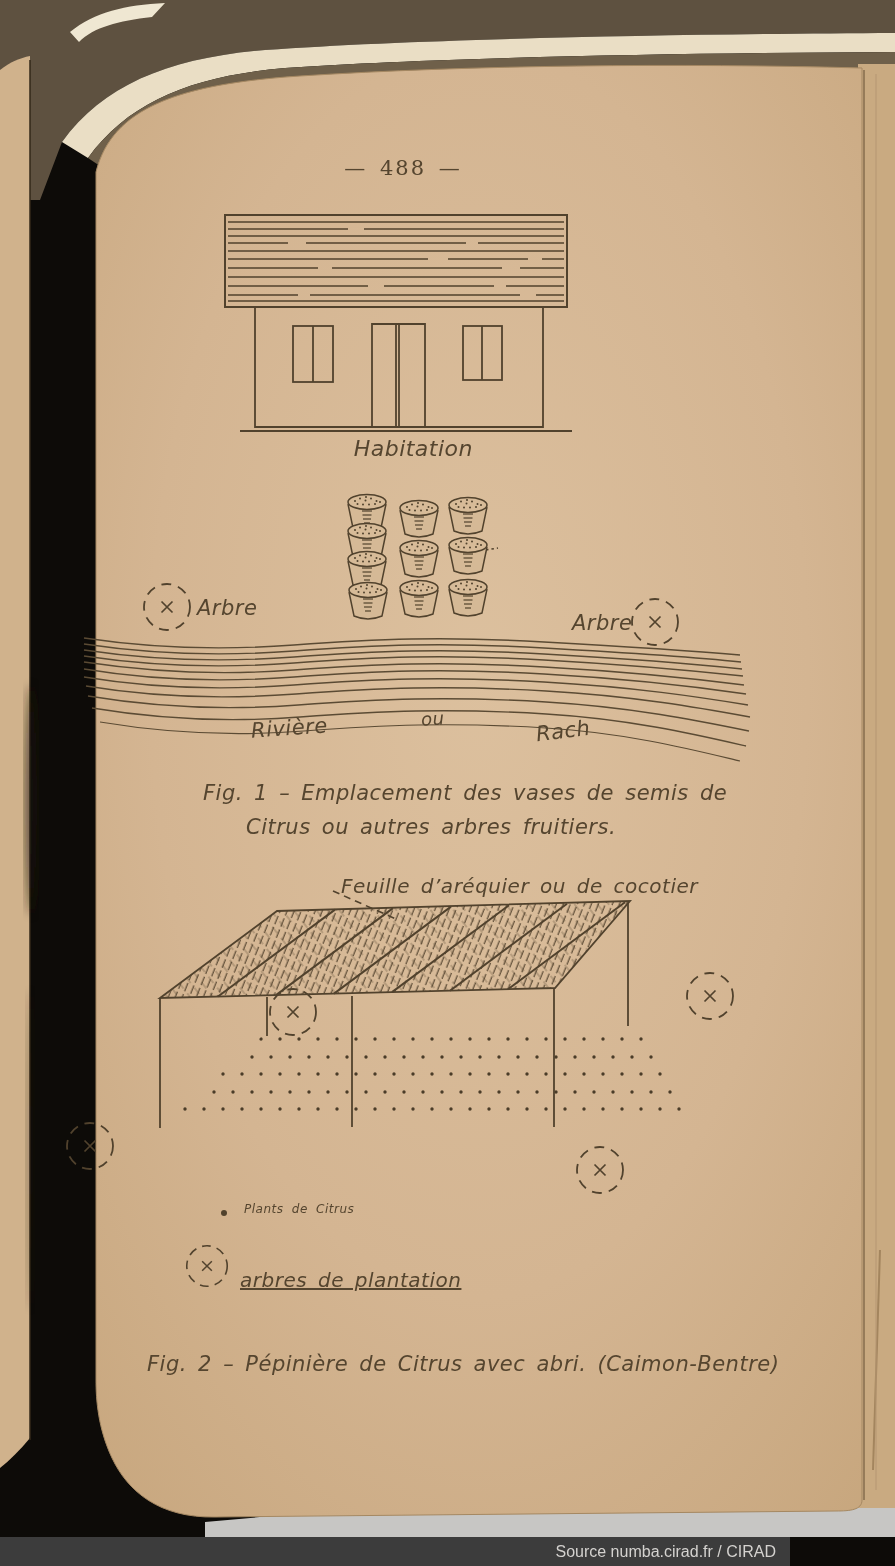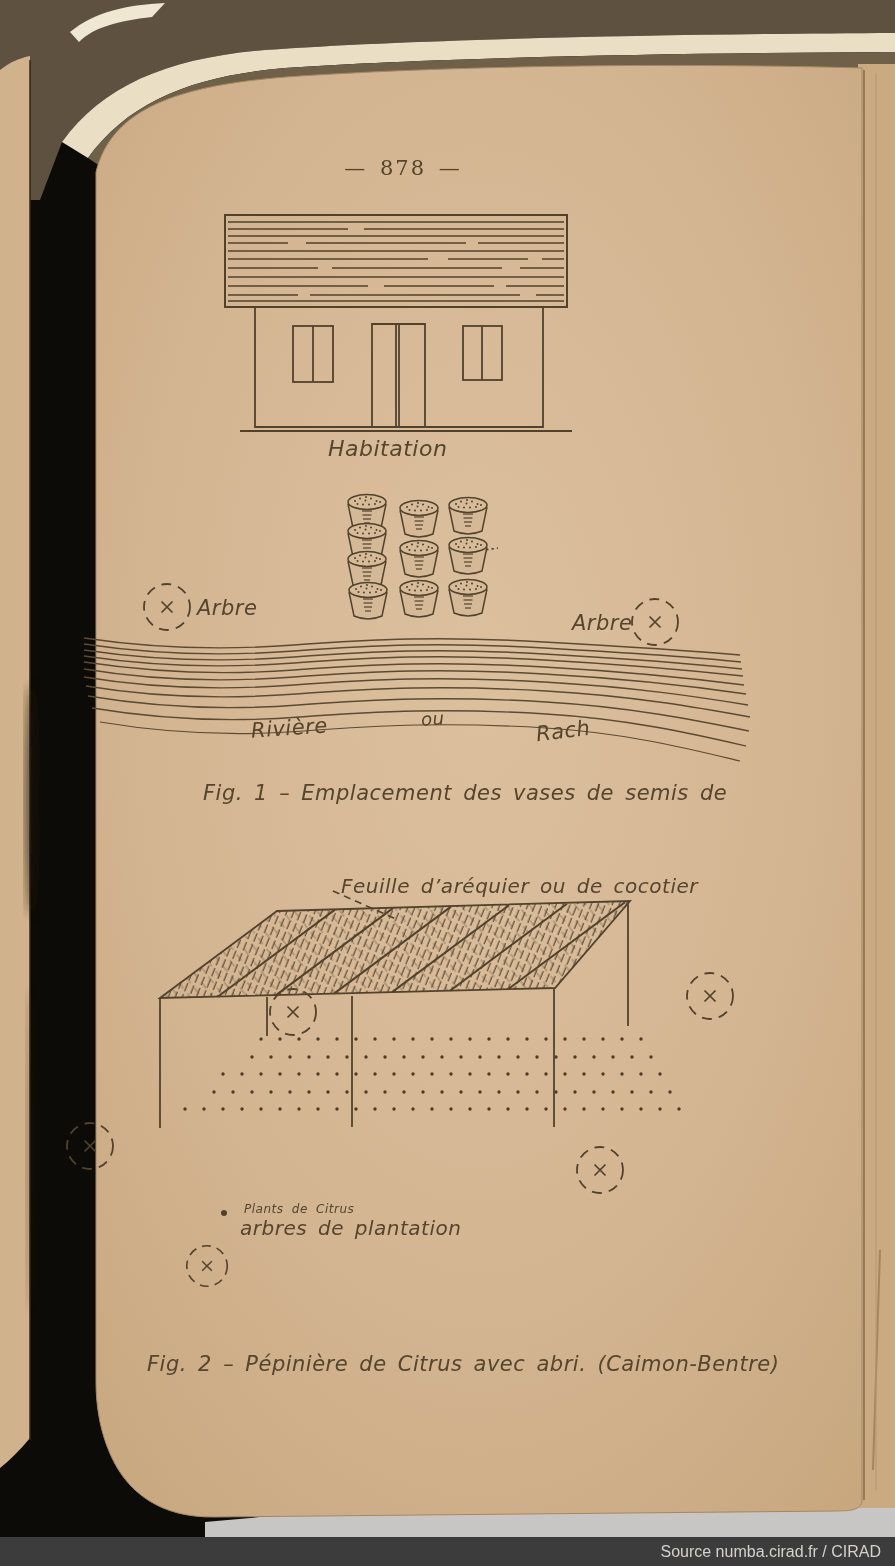--- a/index.html
+++ b/index.html
@@ -2,21 +2,21 @@
 <html><head>
 <meta charset="utf-8">
 <style>
   html,body{margin:0;padding:0;background:#000;}
   #scene{position:relative;width:895px;height:1566px;overflow:hidden;background:#0d0b08;
          font-family:"DejaVu Sans",sans-serif;}
   #artwork{position:absolute;left:0;top:0;}
   .hand{position:absolute;font-family:"DejaVu Sans",sans-serif;font-style:italic;
         color:#55452f;letter-spacing:.5px;word-spacing:4px;white-space:nowrap;}
   .serif{font-family:"DejaVu Serif",serif;font-style:normal;}
-  #footer-bar{position:absolute;left:0;bottom:0;width:895px;height:29px;background:#3c3c3c;
+  #footer-bar{position:absolute;left:0;bottom:0;width:790px;height:29px;background:#3c3c3c;
               display:flex;align-items:center;justify-content:flex-end;padding-right:14px;
               box-sizing:border-box;}
   #footer-bar span{font-family:"Liberation Sans",sans-serif;font-size:16px;color:#d4d2cf;}
 </style>
 </head>
 <body>
 
 <div id="scene">
 
   <svg id="artwork" width="895" height="1566" viewBox="0 0 895 1566">
@@ -179,38 +179,39 @@
       <use href="#xmark" x="90" y="1146"></use>
       <use href="#xmark" x="600" y="1170"></use>
     </g>
 
     <circle cx="224" cy="1213" r="3" fill="#51422d"></circle>
     <g transform="translate(207,1266) scale(0.88)">
       <use href="#xmark" x="0" y="0"></use>
     </g>
   </svg>
 
-  <div class="hand serif" style="left:338px;top:156px;width:130px;text-align:center;font-size:21px;letter-spacing:2px;">— 878 —</div>
-
-  <div class="hand" style="left:328px;top:436px;width:145px;text-align:left;font-size:22px;">Habitation</div>
+  <div class="hand serif" style="left:338px;top:156px;width:130px;text-align:center;font-size:21px;letter-spacing:2px;">— 488 —</div>
+
+  <div class="hand" style="left:328px;top:436px;width:145px;text-align:right;font-size:22px;">Habitation</div>
 
 
   <div class="hand" style="left:197px;top:596px;font-size:21px;">Arbre</div>
   <div class="hand" style="left:572px;top:611px;font-size:21px;">Arbre</div>
 
   <div class="hand" style="left:251px;top:716px;font-size:21px;transform:rotate(-4deg);">Rivière</div>
   <div class="hand" style="left:421px;top:708px;font-size:18px;transform:rotate(-4deg);">ou</div>
   <div class="hand" style="left:536px;top:719px;font-size:21px;transform:rotate(-7deg);">Rach</div>
 
   <div class="hand" style="left:168px;top:781px;font-size:21px;margin-left:35px;">Fig. 1 – Emplacement des vases de semis de</div>
+  <div class="hand" style="left:246px;top:815px;font-size:21px;">Citrus ou autres arbres fruitiers.</div>
 
   <div class="hand" style="left:341px;top:874px;font-size:20px;">Feuille d’aréquier ou de cocotier</div>
 
   <div class="hand" style="left:244px;top:1202px;font-size:12px;">Plants de Citrus</div>
-  <div class="hand" style="left:240px;top:1216px;font-size:20px;">arbres de plantation</div>
+  <div class="hand" style="left:240px;top:1268px;font-size:20px;text-decoration:underline;">arbres de plantation</div>
 
   <div class="hand" style="left:147px;top:1352px;font-size:21px;">Fig. 2 – Pépinière de Citrus avec abri. (Caimon-Bentre)</div>
 
   <div id="footer-bar">
     <span>Source numba.cirad.fr / CIRAD</span>
   </div>
 
 </div>
 
 </body></html>

